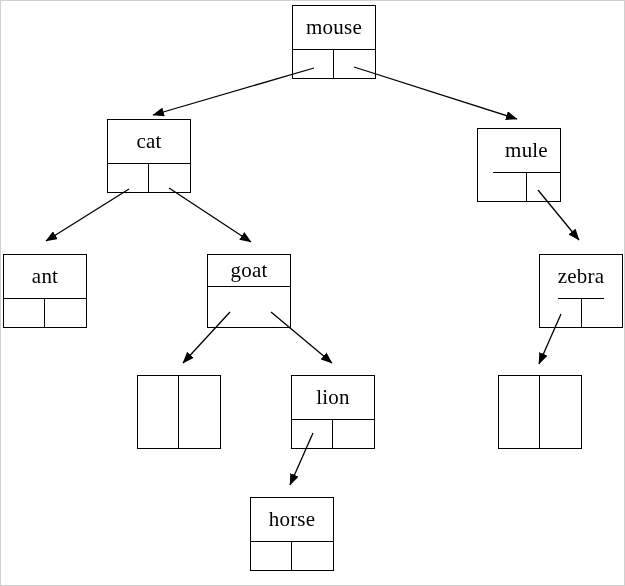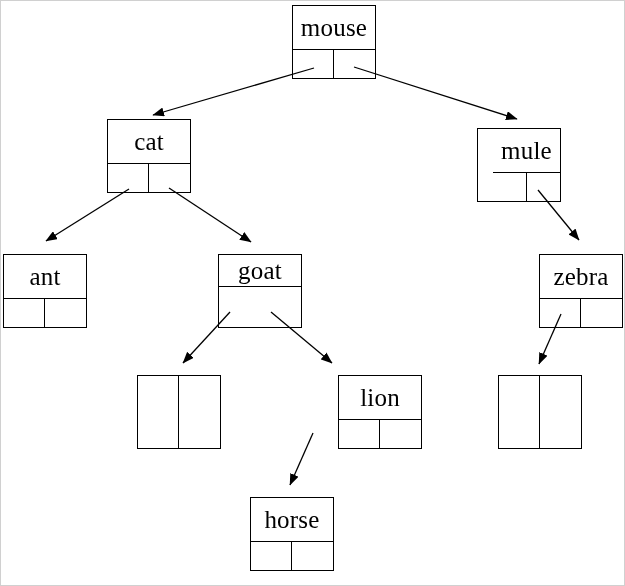--- a/index.html
+++ b/index.html
@@ -36,21 +36,21 @@
     display: flex;
     flex-direction: column;
   }
   .node-label {
     height: 44px;
     box-sizing: border-box;
     border-bottom: 1.4px solid #000000;
     display: flex;
     align-items: center;
     justify-content: center;
-    font-size: 25px;
+    font-size: 21px;
     color: #000000;
     line-height: 1;
     letter-spacing: 0.2px;
   }
   .node-ptrs {
     flex: 1;
     display: flex;
   }
   .ptr-cell {
     flex: 1 1 50%;
@@ -106,41 +106,41 @@
           <div class="ptr-cell ptr-right"></div>
         </div>
       </div>
       <div class="node" style="left: 2px; top: 253px; text-align: center;">
         <div class="node-label">ant</div>
         <div class="node-ptrs">
           <div class="ptr-cell ptr-left"></div>
           <div class="ptr-cell ptr-right"></div>
         </div>
       </div>
-      <div class="node" style="left: 217px; top: 253px; gap: 40px;">
+      <div class="node" style="left: 206px; top: 253px; gap: 40px;">
         <div class="node-label">goat</div>
         <div class="node-ptrs">
           <div class="ptr-cell ptr-left"></div>
           <div class="ptr-cell ptr-right"></div>
         </div>
       </div>
-      <div class="node" style="left: 538px; top: 253px;">
+      <div class="node" style="left: 538px; top: 253px; align-items: center;">
         <div class="node-label">zebra</div>
         <div class="node-ptrs">
           <div class="ptr-cell ptr-left"></div>
           <div class="ptr-cell ptr-right"></div>
         </div>
       </div>
       <div class="node" style="left: 136px; top: 374px;">
         <div class="node-ptrs">
           <div class="ptr-cell ptr-left"></div>
           <div class="ptr-cell ptr-right"></div>
         </div>
       </div>
-      <div class="node" style="left: 290px; top: 374px; margin-left: 47px;">
+      <div class="node" style="left: 290px; top: 374px;">
         <div class="node-label">lion</div>
         <div class="node-ptrs">
           <div class="ptr-cell ptr-left"></div>
           <div class="ptr-cell ptr-right"></div>
         </div>
       </div>
       <div class="node" style="left: 497px; top: 374px;">
         <div class="node-ptrs">
           <div class="ptr-cell ptr-left"></div>
           <div class="ptr-cell ptr-right"></div>

